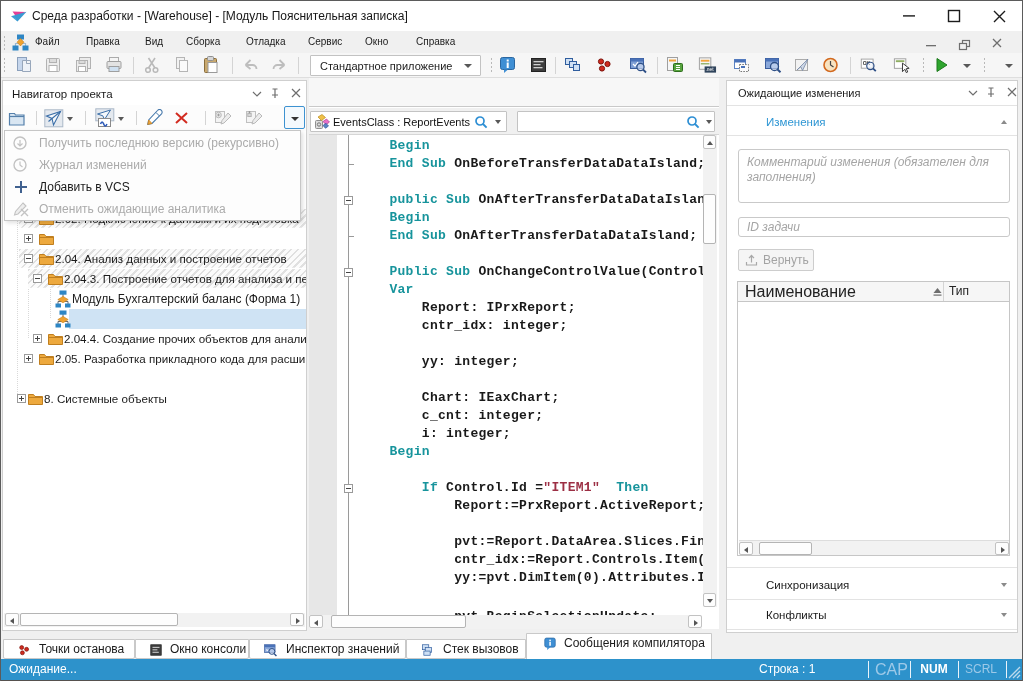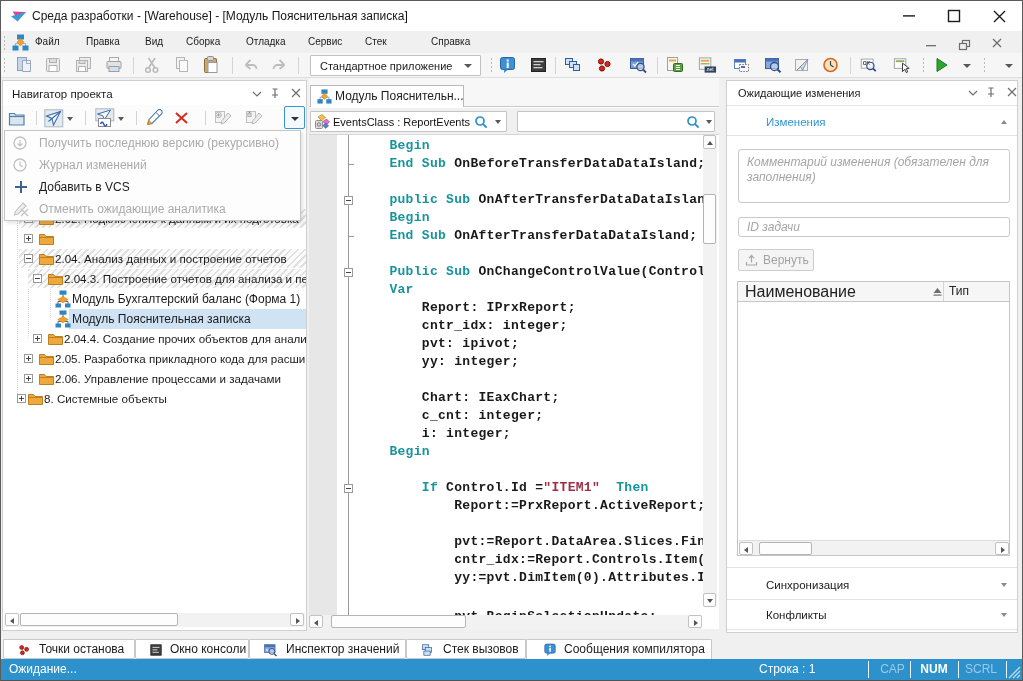--- a/index.html
+++ b/index.html
@@ -51,22 +51,22 @@
   <rect x="0.5" y="11.5" width="6" height="5" fill="#2e86c4"></rect>
   <rect x="10.5" y="11.5" width="6" height="5" fill="#2e86c4"></rect>
   <path d="M8.5 4.5 L12 8.2 L8.5 11.9 L5 8.2 Z" fill="#f0a22e" stroke="#c87f1a" stroke-width="0.6"></path>
  </svg>
  <div class="mitem" style="left:34px">Файл</div>
  <div class="mitem" style="left:85px">Правка</div>
  <div class="mitem" style="left:144px">Вид</div>
  <div class="mitem" style="left:185px">Сборка</div>
  <div class="mitem" style="left:245px">Отладка</div>
  <div class="mitem" style="left:307px">Сервис</div>
- <div class="mitem" style="left:364px">Стек</div>
- <div class="mitem" style="left:430px">Справка</div>
+ <div class="mitem" style="left:364px">Окно</div>
+ <div class="mitem" style="left:415px">Справка</div>
  <svg class="abs" style="left:918px;top:0" width="100" height="22" viewBox="0 0 100 22">
   <rect x="7" y="14" width="10" height="1.3" fill="#6e6e6e"></rect>
   <rect x="43.5" y="9.5" width="7" height="6" fill="none" stroke="#6e6e6e" stroke-width="1.2"></rect>
   <rect x="40.5" y="12.5" width="7" height="6" fill="#f0f0f0" stroke="#6e6e6e" stroke-width="1.2"></rect>
   <path d="M74 8 L82 16 M82 8 L74 16" stroke="#6e6e6e" stroke-width="1.3"></path>
  </svg>
 </div>
 
 <div class="abs" id="toolbar">
  <div class="gripv" style="left:2px;top:4px;height:17px"></div>
@@ -342,21 +342,20 @@
    </div>
    <div class="row" style="left:52px;top:178px;width:251px">
     <div class="abs" style="left:14px;top:0;width:237px;height:20px;background:#cfe3f4"></div>
     <svg class="abs" style="left:0px;top:1px" width="16" height="18" viewBox="0 0 16 18">
      <path d="M8 4 v3 M3 14 v-2.5 h10 V14" stroke="#6a6a6a" stroke-width="1" fill="none"></path>
      <rect x="4.5" y="0.5" width="7" height="4.2" fill="#2e86c4"></rect>
      <rect x="0.5" y="13.5" width="5.5" height="4" fill="#2e86c4"></rect>
      <rect x="10" y="13.5" width="5.5" height="4" fill="#2e86c4"></rect>
      <path d="M8 6.4 L13.2 9.6 L8 12.8 L2.8 9.6 Z" fill="#f0a22e" stroke="#c87f1a" stroke-width="0.6"></path>
     </svg>
-    <span class="abs" style="left:17px;font-size:12px">Модуль Пояснительная записка</span>
    </div>
    <div class="row" style="left:25px;top:198px;width:278px">
     <span class="abs exp plus" style="left:5px;top:5px">
               <i></i>
               <b></b>
             </span>
     <svg class="abs" style="left:20px;top:3px" width="15" height="13" viewBox="0 0 15 13">
               <path d="M0.5 2.5 h5 l1.5 2 h7.5 v8 h-14 Z" fill="#eda93e" stroke="#c07f1f"></path>
               <path d="M0.5 5.5 h14" stroke="#c07f1f"></path>
             </svg>
@@ -365,31 +364,20 @@
    <div class="row" style="left:16px;top:218px;width:287px">
     <span class="abs exp plus" style="left:5px;top:5px">
               <i></i>
               <b></b>
             </span>
     <svg class="abs" style="left:20px;top:3px" width="15" height="13" viewBox="0 0 15 13">
               <path d="M0.5 2.5 h5 l1.5 2 h7.5 v8 h-14 Z" fill="#eda93e" stroke="#c07f1f"></path>
               <path d="M0.5 5.5 h14" stroke="#c07f1f"></path>
             </svg>
     <span class="abs" style="left:36px">2.05. Разработка прикладного кода для расшир</span>
-   </div>
-   <div class="row" style="left:16px;top:238px;width:287px">
-    <span class="abs exp plus" style="left:5px;top:5px">
-              <i></i>
-              <b></b>
-            </span>
-    <svg class="abs" style="left:20px;top:3px" width="15" height="13" viewBox="0 0 15 13">
-              <path d="M0.5 2.5 h5 l1.5 2 h7.5 v8 h-14 Z" fill="#eda93e" stroke="#c07f1f"></path>
-              <path d="M0.5 5.5 h14" stroke="#c07f1f"></path>
-            </svg>
-    <span class="abs" style="left:36px">2.06. Управление процессами и задачами</span>
    </div>
    <div class="row" style="left:5px;top:258px;width:298px">
     <span class="abs exp plus" style="left:9px;top:5px">
               <i></i>
               <b></b>
             </span>
     <svg class="abs" style="left:20px;top:3px" width="15" height="13" viewBox="0 0 15 13">
               <path d="M0.5 2.5 h5 l1.5 2 h7.5 v8 h-14 Z" fill="#eda93e" stroke="#c07f1f"></path>
               <path d="M0.5 5.5 h14" stroke="#c07f1f"></path>
             </svg>
@@ -426,30 +414,20 @@
             <path d="M12 2 L15 5 L7 13 L3.5 14 L4.5 10.5 Z" fill="#eee" stroke="#c3c3c3" stroke-width="1.1"></path>
             <path d="M10 8 L17 15 M17 8 L10 15" stroke="#c3c3c3" stroke-width="1.4"></path>
           </svg>
    <div class="abs" style="left:34px;top:67px;height:22px;line-height:22px;font-size:12px;color:#ababab">Отменить ожидающие аналитика</div>
   </div>
  </div>
 
  <div class="abs" id="editor" style="left:308px;top:0px;width:410px;height:551px;background:#fff">
 
   <div class="abs" style="left:0;top:0;width:410px;height:29px;background:#f7f7f7;border-bottom:1px solid #c9c9c9"></div>
-  <div class="abs" style="left:1px;top:7px;width:154px;height:22px;background:#fff;border:1px solid #b9b9b9;border-bottom:none">
-   <svg class="abs" style="left:6px;top:3px" width="15" height="15" viewBox="0 0 17 17">
-    <path d="M8.5 5v3 M3.5 12v-2.5h10V12" stroke="#9bb9d3" stroke-width="1.2" fill="none"></path>
-    <rect x="5" y="0.5" width="7" height="5" fill="#2e86c4"></rect>
-            <rect x="0.5" y="11.5" width="6" height="5" fill="#2e86c4"></rect>
-            <rect x="10.5" y="11.5" width="6" height="5" fill="#2e86c4"></rect>
-    <path d="M8.5 4.5 L12 8.2 L8.5 11.9 L5 8.2 Z" fill="#f0a22e" stroke="#c87f1a" stroke-width="0.6"></path>
-   </svg>
-   <div class="abs" style="left:24px;top:0;height:21px;line-height:21px;font-size:12px;color:#1b1b1b">Модуль Пояснительн...</div>
-  </div>
 
   <div class="abs" style="left:0;top:30px;width:410px;height:27px;background:#f0f0f0;border-bottom:1px solid #d6d6d6">
    <div class="abs" style="left:1px;top:3px;width:197px;height:21px;background:#fff;border:1px solid #c3c3c3;border-radius:1px">
     <svg class="abs" style="left:3px;top:2px" width="16" height="16" viewBox="0 0 16 16">
      <rect x="1.5" y="6.5" width="7" height="8" rx="1" fill="#dcdcdc" stroke="#8f8f8f"></rect>
      <circle cx="5" cy="10.5" r="1.7" fill="none" stroke="#777"></circle>
      <path d="M4 3 L8 0.5 L11.5 3.5 L7.5 6.5 Z" fill="#f0c04a" stroke="#b98c1d" stroke-width="0.7"></path>
      <path d="M9 7.5 L12.5 5 L15.5 8 L12 10.8 Z" fill="#e86fc8" stroke="#a8408c" stroke-width="0.7"></path>
      <path d="M9 11.5 L12 9.3 L14.5 12 L11.5 14.3 Z" fill="#5b83c4" stroke="#33589a" stroke-width="0.7"></path>
     </svg>
@@ -485,21 +463,20 @@
           </div>
    <div class="codeline mono" style="left:48px;top:2px"><span class="kw">    Begin</span></div>
    <div class="codeline mono" style="left:48px;top:20px"><span class="kw">    End Sub</span> OnBeforeTransferDataDataIsland;</div>
    <div class="codeline mono" style="left:48px;top:56px"><span class="kw">    public Sub</span> OnAfterTransferDataDataIsland(DataIsland: IDataIsland);</div>
    <div class="codeline mono" style="left:48px;top:74px"><span class="kw">    Begin</span></div>
    <div class="codeline mono" style="left:48px;top:92px"><span class="kw">    End Sub</span> OnAfterTransferDataDataIsland;</div>
    <div class="codeline mono" style="left:48px;top:128px"><span class="kw">    Public Sub</span> OnChangeControlValue(Control: IDhtmlControl);</div>
    <div class="codeline mono" style="left:48px;top:146px"><span class="kw">    Var</span></div>
    <div class="codeline mono" style="left:48px;top:164px">        Report: IPrxReport;</div>
    <div class="codeline mono" style="left:48px;top:182px">        cntr_idx: integer;</div>
-   <div class="codeline mono" style="left:48px;top:200px">        pvt: ipivot;</div>
    <div class="codeline mono" style="left:48px;top:218px">        yy: integer;</div>
    <div class="codeline mono" style="left:48px;top:254px">        Chart: IEaxChart;</div>
    <div class="codeline mono" style="left:48px;top:272px">        c_cnt: integer;</div>
    <div class="codeline mono" style="left:48px;top:290px">        i: integer;</div>
    <div class="codeline mono" style="left:48px;top:308px"><span class="kw">    Begin</span></div>
    <div class="codeline mono" style="left:48px;top:344px"><span class="kw">        If</span> Control.Id =<span class="str">"ITEM1"</span><span class="kw">  Then</span></div>
    <div class="codeline mono" style="left:48px;top:362px">            Report:=PrxReport.ActiveReport;</div>
    <div class="codeline mono" style="left:48px;top:398px">            pvt:=Report.DataArea.Slices.FindById(cntr_idx);</div>
    <div class="codeline mono" style="left:48px;top:416px">            cntr_idx:=Report.Controls.Item(0);</div>
    <div class="codeline mono" style="left:48px;top:434px">            yy:=pvt.DimItem(0).Attributes.Item(0);</div>
@@ -609,38 +586,38 @@
   <div class="abs" style="left:36px;top:0;height:18px;line-height:19px;font-size:12px;color:#1b1b1b">Инспектор значений</div>
  </div>
  <div class="abs" style="left:405px;top:8px;width:120px;height:20px;background:#fff;border:1px solid #c9c9c9;border-radius:0 0 2px 2px">
   <svg class="abs" style="left:13px;top:3px" width="14" height="14" viewBox="0 0 20 20">
    <rect x="3.5" y="2.5" width="9" height="7" fill="#cfe0f4" stroke="#2f5d9e"></rect>
    <rect x="7.5" y="6.5" width="9" height="7" fill="#cfe0f4" stroke="#2f5d9e"></rect>
    <rect x="5.5" y="11.5" width="9" height="6" fill="#cfe0f4" stroke="#2f5d9e"></rect>
   </svg>
   <div class="abs" style="left:36px;top:0;height:18px;line-height:19px;font-size:12px;color:#1b1b1b">Стек вызовов</div>
  </div>
- <div class="abs" style="left:525px;top:8px;width:186px;height:36px;background:#fff;border:1px solid #c9c9c9;border-radius:0 0 2px 2px">
+ <div class="abs" style="left:525px;top:2px;width:186px;height:36px;background:#fff;border:1px solid #c9c9c9;border-radius:0 0 2px 2px">
   <svg class="abs" style="left:16px;top:3px" width="14" height="14" viewBox="0 0 20 20">
    <rect x="2.5" y="1.5" width="15" height="13" rx="2.5" fill="#3f8fd4" stroke="#2a66a0"></rect>
    <path d="M6 14 L6 18.5 L11 14" fill="#3f8fd4"></path>
    <rect x="9" y="3.8" width="2.2" height="2.2" fill="#fff"></rect>
    <rect x="9" y="7" width="2.2" height="5.5" fill="#fff"></rect>
   </svg>
   <div class="abs" style="left:37px;top:0;height:18px;line-height:19px;font-size:12px;color:#1b1b1b">Сообщения компилятора</div>
  </div>
 </div>
 
 <div class="abs" id="statusbar" style="left:0;top:658px;width:1021px;height:21px;background:#2d92cb">
  <div class="abs" style="left:8px;top:0;height:21px;line-height:21px;font-size:12px;color:#fff">Ожидание...</div>
  <div class="abs" style="left:758px;top:0;height:21px;line-height:21px;font-size:12px;color:#fff">Строка : 1</div>
  <div class="abs" style="left:867px;top:2px;width:1px;height:17px;background:#eaf3fa"></div>
  <div class="abs" style="left:909px;top:2px;width:1px;height:17px;background:#eaf3fa"></div>
  <div class="abs" style="left:957px;top:2px;width:1px;height:17px;background:#eaf3fa"></div>
  <div class="abs" style="left:1005px;top:2px;width:1px;height:17px;background:#eaf3fa"></div>
- <div class="abs" style="left:874px;top:0;width:35px;text-align:center;height:21px;line-height:21px;font-size:12px;color:#9dc9e8">CAP</div>
+ <div class="abs" style="left:874px;top:0;width:35px;height:21px;line-height:21px;font-size:16px;color:#9dc9e8">CAP</div>
  <div class="abs" style="left:915px;top:0;width:36px;text-align:center;height:21px;line-height:21px;font-size:12px;color:#fff;font-weight:bold">NUM</div>
  <div class="abs" style="left:960px;top:0;width:40px;text-align:center;height:21px;line-height:21px;font-size:12px;color:#9dc9e8">SCRL</div>
  <svg class="abs" style="left:1007px;top:7px" width="13" height="13" viewBox="0 0 13 13">
   <path d="M12 1 L1 12 M12 5 L5 12 M12 9 L9 12" stroke="#bcd9ec" stroke-width="1.3"></path>
  </svg>
 </div>
 <div class="abs" style="left:0;top:679px;width:1021px;height:2px;background:#56514e"></div>
 </div>
 </body></html>

